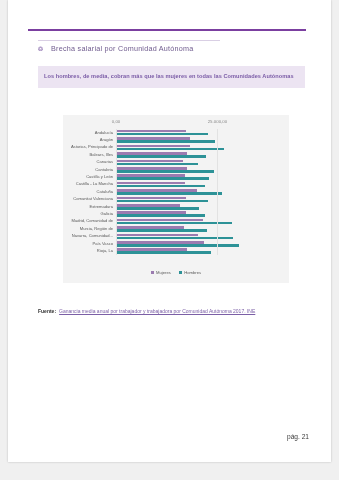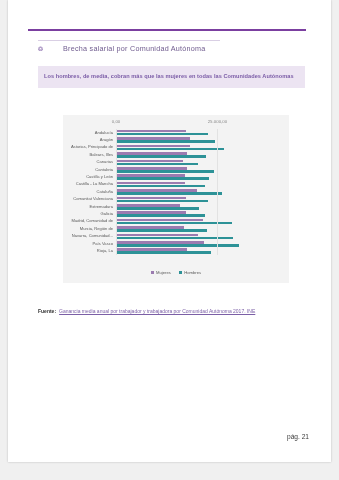--- a/index.html
+++ b/index.html
@@ -41,21 +41,21 @@
     width: 182px;
   }
   .heading-rule {
     width: 100%;
     height: 1px;
     background: #d9cfe4;
   }
   .heading-row {
     display: flex;
     align-items: center;
-    gap: 20px;
+    gap: 8px;
     padding-top: 3px;
   }
   .heading-icon {
     color: #8c6fae;
     font-size: 6px;
     line-height: 1;
     flex: 0 0 auto;
   }
   .heading-text {
     color: #6f5b8e;

